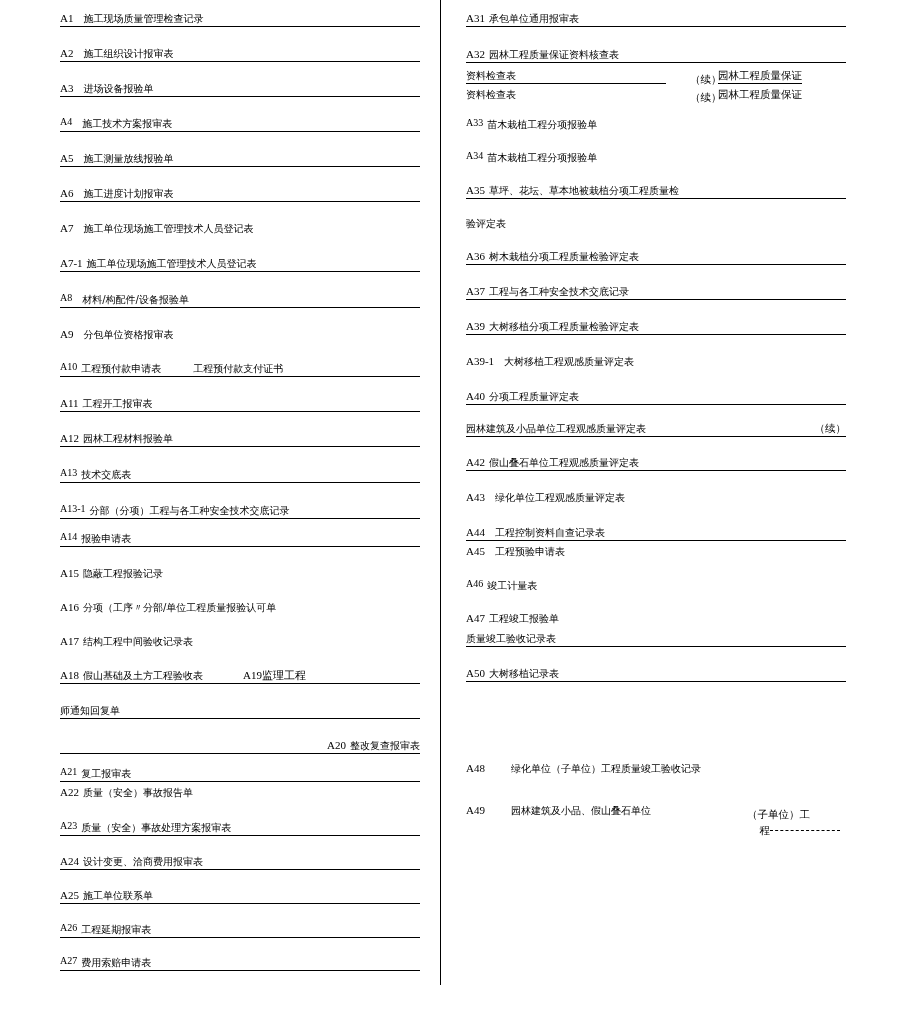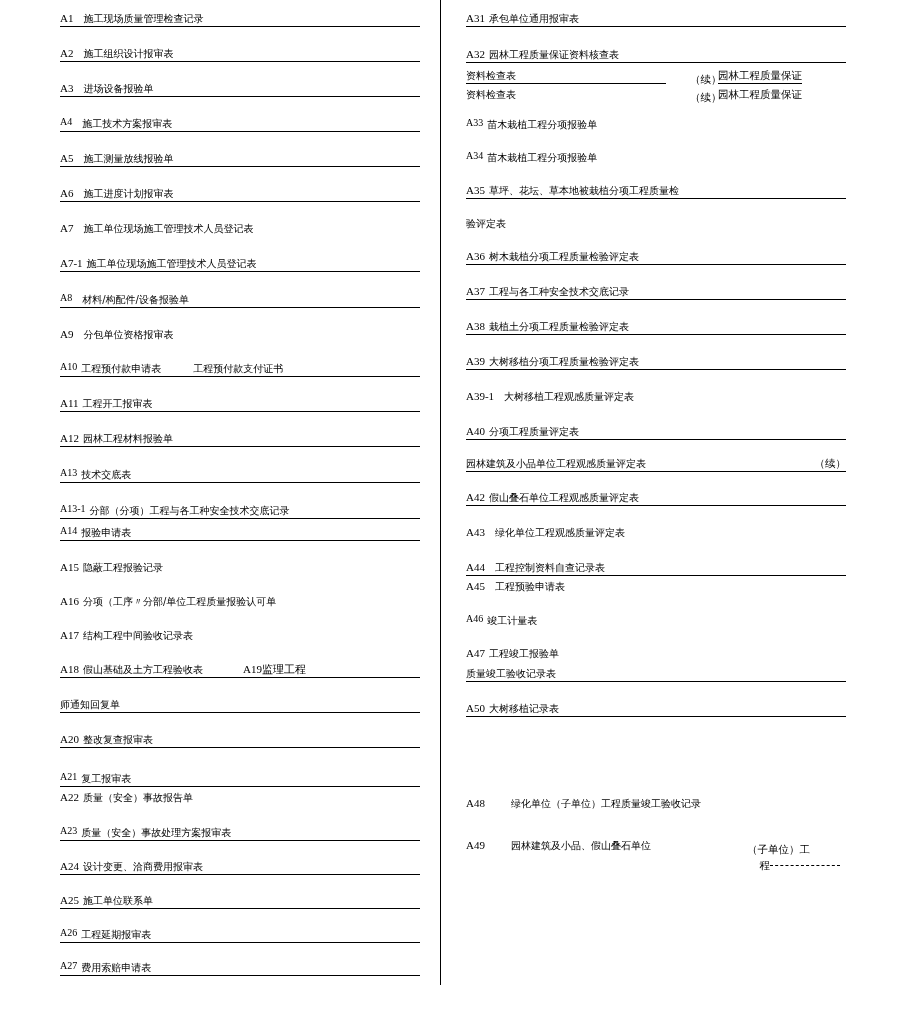--- a/index.html
+++ b/index.html
@@ -156,21 +156,21 @@
     <div class="item ul" style="margin-bottom:17px;">
       <span class="code big">A12</span>
       <span class="label">园林工程材料报验单</span>
     </div>
 
     <div class="item ul" style="margin-bottom:17px;">
       <span class="code small">A13</span>
       <span class="label">技术交底表</span>
     </div>
 
-    <div class="item ul" style="margin-bottom:3px;">
+    <div class="item ul" style="margin-bottom:9px;">
       <span class="code small">A13-1</span>
       <span class="label">分部（分项）工程与各工种安全技术交底记录</span>
     </div>
 
     <div class="item ul" style="margin-bottom:16px;">
       <span class="code small">A14</span>
       <span class="label">报验申请表</span>
     </div>
 
     <div class="item" style="margin-bottom:16px;">
@@ -191,21 +191,21 @@
     <div class="item ul" style="margin-bottom:16px;">
       <span class="code big">A18</span>
       <span class="label">假山基础及土方工程验收表</span>
       <span class="code big" style="padding-left:36px;">A19监理工程</span>
     </div>
 
     <div class="item ul" style="margin-bottom:16px;">
       <span class="label">师通知回复单</span>
     </div>
 
-    <div class="item ul" style="margin-bottom:20px;">
+    <div class="item ul" style="margin-bottom:9px;text-align:right;">
       <span class="code big">A20</span>
       <span class="label">整改复查报审表</span>
     </div>
 
     <div class="item ul" style="">
       <span class="code small">A21</span>
       <span class="label">复工报审表</span>
     </div>
 
     <div class="item" style="margin-bottom:17px;">
@@ -286,24 +286,20 @@
     <div class="item ul" style="margin-bottom:16px;">
       <span class="code big">A36</span>
       <span class="label">树木栽植分项工程质量检验评定表</span>
     </div>
 
     <div class="item ul" style="margin-bottom:16px;">
       <span class="code big">A37</span>
       <span class="label">工程与各工种安全技术交底记录</span>
     </div>
 
-    <div class="item ul" style="margin-bottom:16px;">
-      <span class="code big">A38</span>
-      <span class="label">栽植土分项工程质量检验评定表</span>
-    </div>
 
     <div class="item ul" style="margin-bottom:16px;">
       <span class="code big">A39</span>
       <span class="label">大树移植分项工程质量检验评定表</span>
     </div>
 
     <div class="item" style="margin-bottom:17px;">
       <span class="code big">A39-1</span>
       <span class="label sp">大树移植工程观感质量评定表</span>
     </div>

